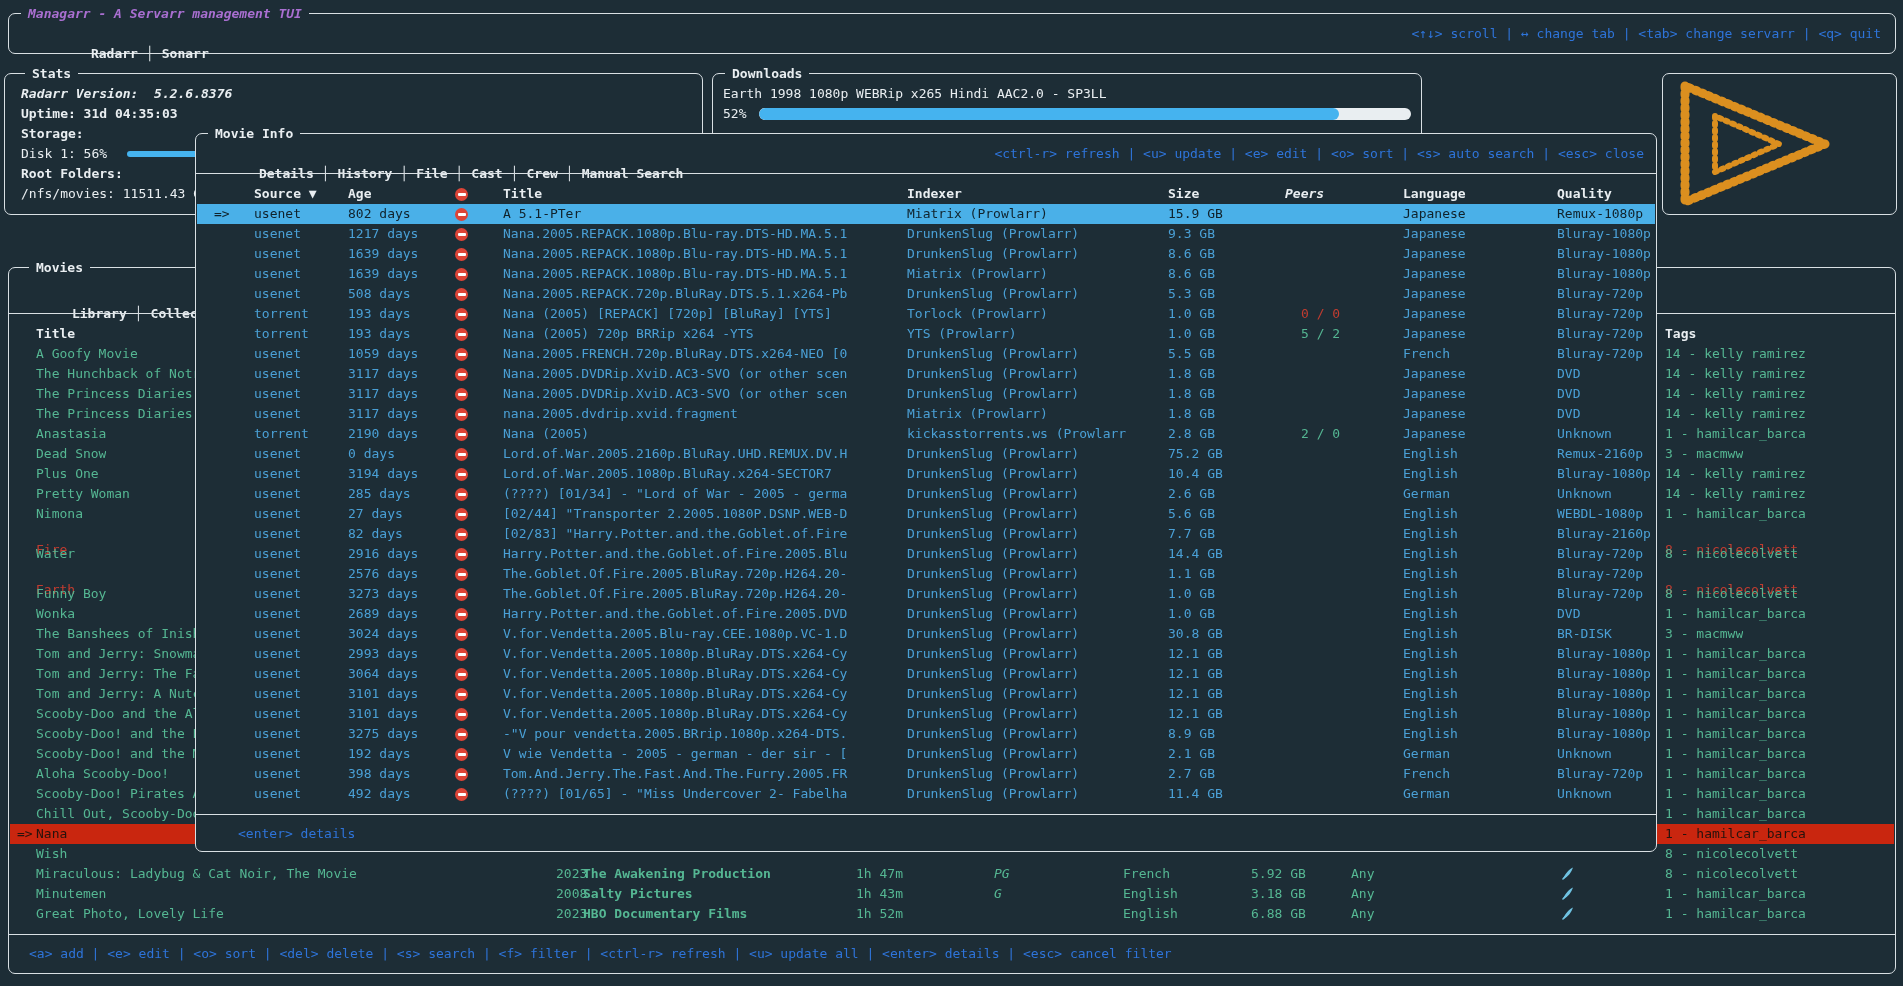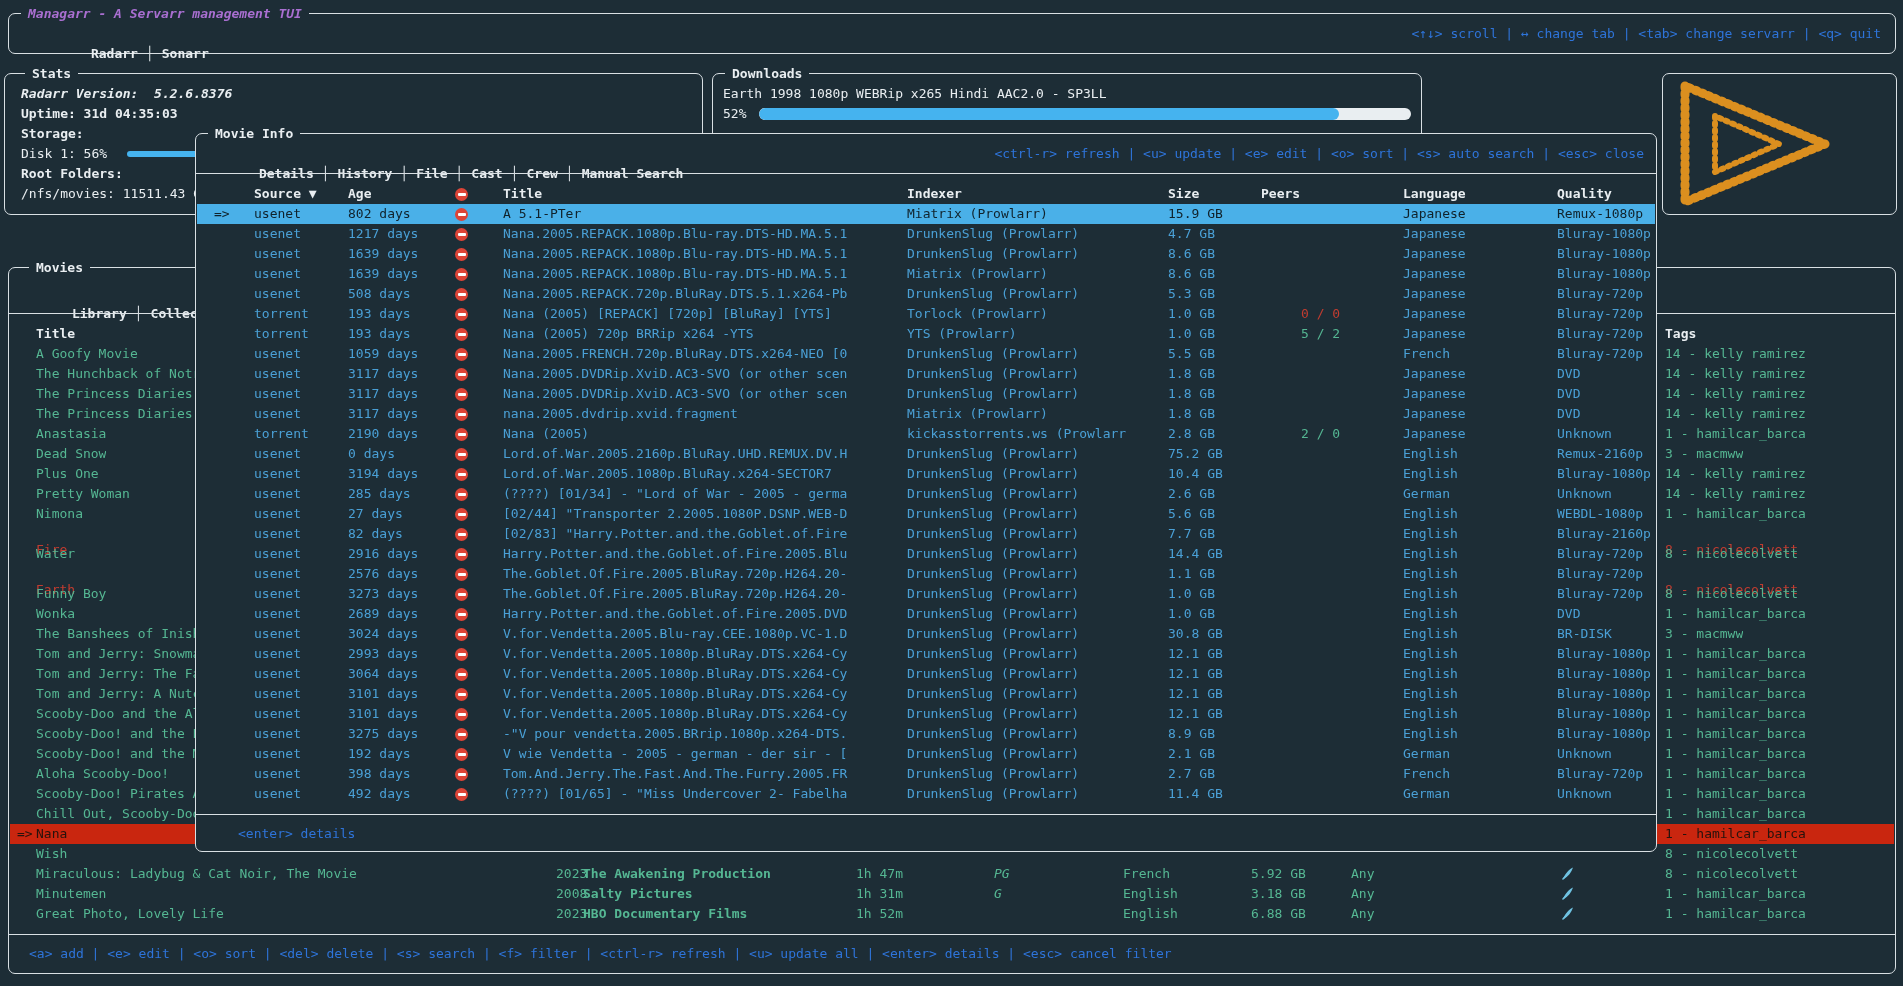--- a/index.html
+++ b/index.html
@@ -217,21 +217,21 @@
           <span class="cell m-icon"><svg width="14" height="15" viewBox="0 0 14 15">
               <path d="M2 13 C4 7.5 8 3.5 12 1.5 C10.5 6.5 7 10.5 3 13 Z" fill="#6fc3e2"></path>
               <line x1="1.5" y1="13.5" x2="6" y2="8.5" stroke="#6fc3e2" stroke-width="1.4"></line>
             </svg></span>
           <span class="cell m-tag">8 - nicolecolvett</span>
         </div>
         <div class="mvrow">
           <span class="cell m-title">Minutemen</span>
           <span class="cell m-year">2008</span>
           <span class="cell m-studio">Salty Pictures</span>
-          <span class="cell m-runtime">1h 31m</span>
+          <span class="cell m-runtime">1h 43m</span>
           <span class="cell m-rating">G</span>
           <span class="cell m-lang">English</span>
           <span class="cell m-size">3.18 GB</span>
           <span class="cell m-profile">Any</span>
           <span class="cell m-icon"><svg width="14" height="15" viewBox="0 0 14 15">
               <path d="M2 13 C4 7.5 8 3.5 12 1.5 C10.5 6.5 7 10.5 3 13 Z" fill="#6fc3e2"></path>
               <line x1="1.5" y1="13.5" x2="6" y2="8.5" stroke="#6fc3e2" stroke-width="1.4"></line>
             </svg></span>
           <span class="cell m-tag">1 - hamilcar_barca</span>
         </div>
@@ -262,21 +262,21 @@
     <div class="line keys" style="right:12px;top:10px;margin-left:45px;">&lt;ctrl-r&gt; refresh | &lt;u&gt; update | &lt;e&gt; edit | &lt;o&gt; sort | &lt;s&gt; auto search | &lt;esc&gt; close</div>
     <div class="hline" style="top:39px;"></div>
     <div class="rows" style="top:50px;">
       <div class="hdr">
         <span class="cell c-src">Source ▼</span>
         <span class="cell c-age">Age</span>
         <span class="cell c-ni"><span class="noentry"></span></span>
         <span class="cell c-title">Title</span>
         <span class="cell c-idx">Indexer</span>
         <span class="cell c-size">Size</span>
-        <span class="cell" style="left:1064px;">Peers</span>
+        <span class="cell" style="left:1088px;font-style:italic;">Peers</span>
         <span class="cell c-lang">Language</span>
         <span class="cell c-qual">Quality</span>
       </div>
     </div>
     <div class="rows" style="top:70px;" id="modal-rows">
         <div class="mrow sel">
           <span class="cell c-arrow">=&gt;</span>
           <span class="cell c-src">usenet</span>
           <span class="cell c-age">802 days</span>
           <span class="cell c-ni"><span class="noentry"></span></span>
@@ -285,21 +285,21 @@
           <span class="cell c-size">15.9 GB</span>
           <span class="cell c-lang">Japanese</span>
           <span class="cell c-qual">Remux-1080p</span>
         </div>
         <div class="mrow">
           <span class="cell c-src">usenet</span>
           <span class="cell c-age">1217 days</span>
           <span class="cell c-ni"><span class="noentry"></span></span>
           <span class="cell c-title">Nana.2005.REPACK.1080p.Blu-ray.DTS-HD.MA.5.1</span>
           <span class="cell c-idx">DrunkenSlug (Prowlarr)</span>
-          <span class="cell c-size">4.7 GB</span>
+          <span class="cell c-size">9.3 GB</span>
           <span class="cell c-lang">Japanese</span>
           <span class="cell c-qual">Bluray-1080p</span>
         </div>
         <div class="mrow">
           <span class="cell c-src">usenet</span>
           <span class="cell c-age">1639 days</span>
           <span class="cell c-ni"><span class="noentry"></span></span>
           <span class="cell c-title">Nana.2005.REPACK.1080p.Blu-ray.DTS-HD.MA.5.1</span>
           <span class="cell c-idx">DrunkenSlug (Prowlarr)</span>
           <span class="cell c-size">8.6 GB</span>

